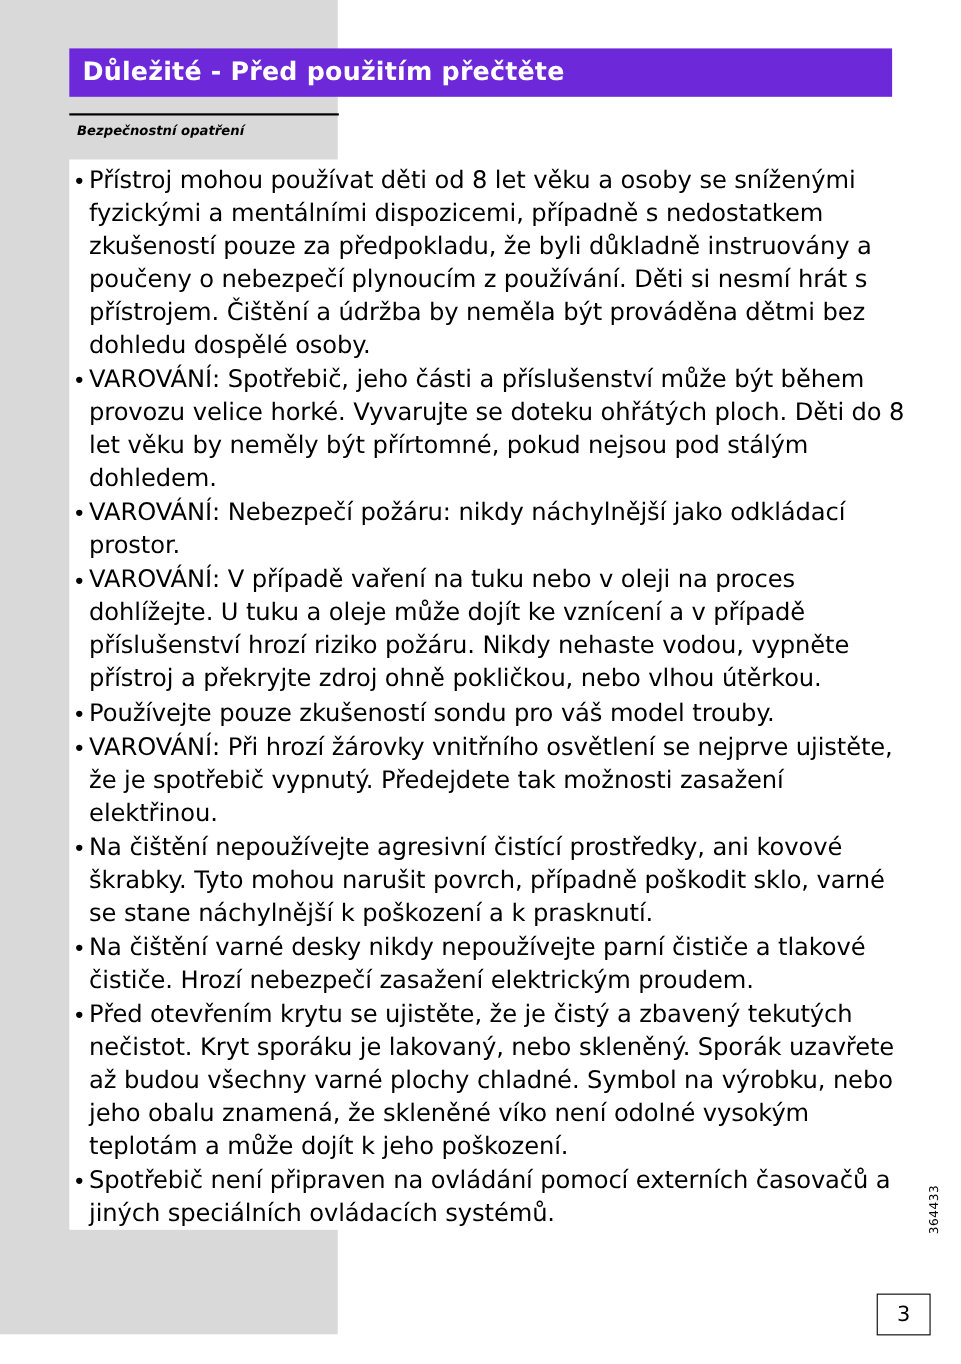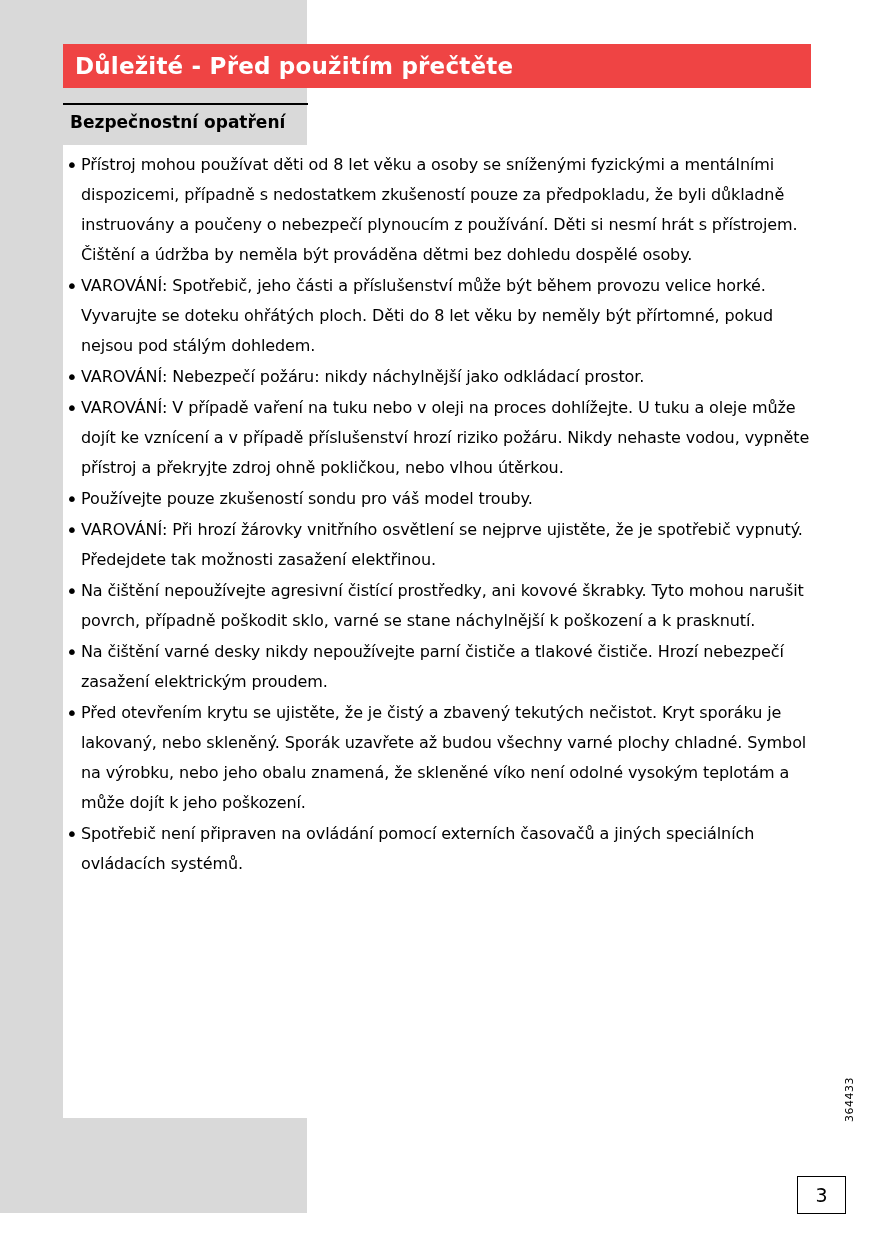--- a/index.html
+++ b/index.html
@@ -36,21 +36,21 @@
     height: 973px;
     background: #ffffff;
   }
   
   .header-bar {
     position: absolute;
     left: 63px;
     top: 44px;
     width: 748px;
     height: 44px;
-    background: #ef4444;
+    background: #6d28d9;
     display: flex;
     align-items: center;
   }
   .header-title {
     font-size: 23px;
     font-weight: bold;
     color: #ffffff;
     padding-left: 12px;
     letter-spacing: 0.2px;
   }
@@ -61,22 +61,23 @@
     top: 103px;
     width: 245px;
   }
   .subhead-rule {
     width: 245px;
     height: 2px;
     background: #000000;
     margin-bottom: 7px;
   }
   .subhead-text {
-    font-size: 17px;
+    font-size: 12px;
     font-weight: bold;
+    font-style: italic;
     color: #000000;
     padding-left: 7px;
   }
   
   .bullet-list {
     position: absolute;
     left: 63px;
     top: 150px;
     width: 760px;
   }
@@ -87,21 +88,21 @@
   }
   .bullet-dot {
     width: 18px;
     min-width: 18px;
     font-size: 20px;
     line-height: 30px;
     color: #000000;
     text-align: center;
   }
   .bullet-text {
-    font-size: 16px;
+    font-size: 22px;
     line-height: 30px;
     color: #000000;
     flex: 1;
     letter-spacing: -0.1px;
   }
   
   .side-code {
     position: absolute;
     right: 18px;
     bottom: 118px;

